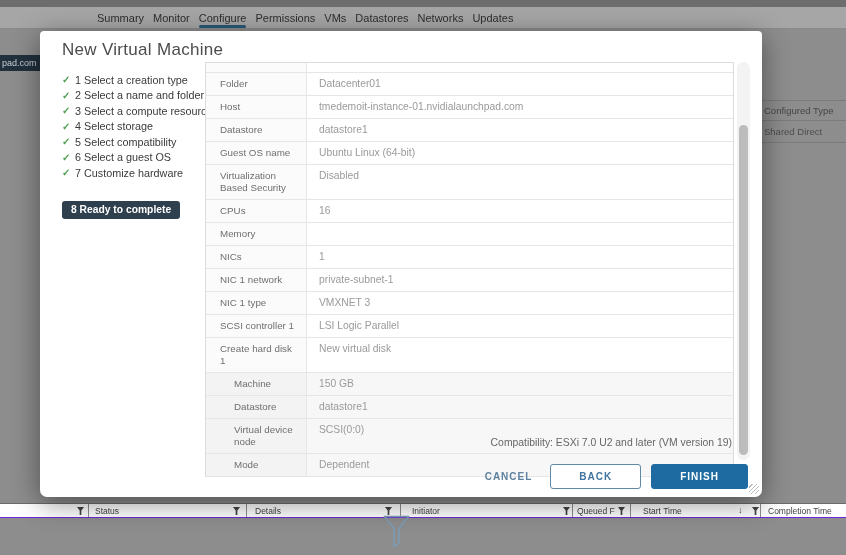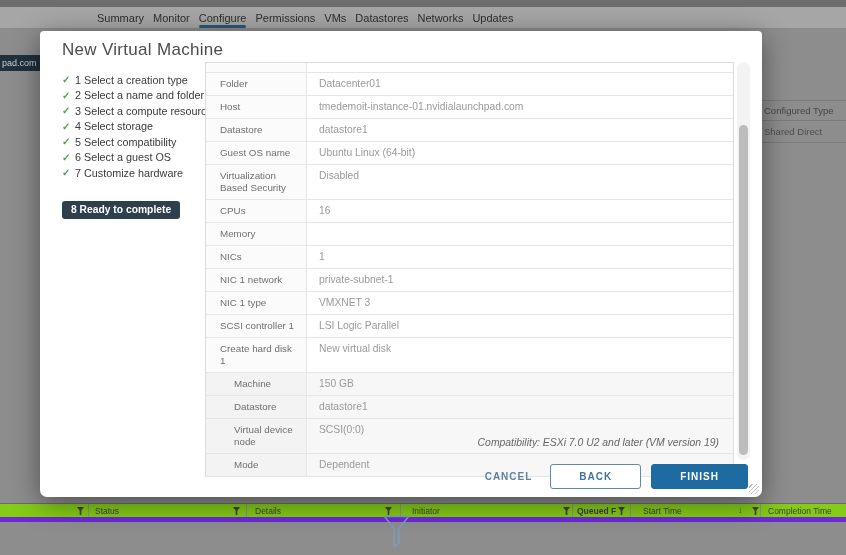--- a/index.html
+++ b/index.html
@@ -14,22 +14,22 @@
   .tab{font-size:11px;color:#2e2e2e;position:relative;height:22px;line-height:22px;white-space:nowrap;cursor:default;}
   .tab.active::after{content:"";position:absolute;left:0;right:0;bottom:1px;height:3px;
           background:var(--tab-underline,#2a5a78);border-radius:2px;}
 
   .bg-host{position:absolute;left:0;top:55px;width:41px;height:16px;background:#20303d;color:#c9ced3;
           font-size:9px;line-height:16px;padding-left:2px;box-sizing:border-box;white-space:nowrap;overflow:hidden;}
 
   .bg-right-text{position:absolute;font-size:9.5px;color:#474747;white-space:nowrap;}
   .bg-line{position:absolute;height:1px;background:#7b7b7b;}
 
-  .tasks-band{position:absolute;left:0;top:503px;width:100%;height:13px;background:#84cc16;
-          border-top:1px solid #6b6b6b;border-bottom:5px solid #6d28d9;}
+  .tasks-band{position:absolute;left:0;top:503px;width:100%;height:13px;background:#ffffff;
+          border-top:1px solid #6b6b6b;border-bottom:1px solid #6d28d9;}
   .tcol{position:absolute;top:2px;font-size:8.5px;color:#3d3d3d;white-space:nowrap;}
   .tfunnel{position:absolute;top:3px;width:7px;height:8px;background:#434343;
           clip-path:polygon(0 0,100% 0,62% 45%,62% 100%,38% 100%,38% 45%);}
   .tdiv{position:absolute;top:0;width:1px;height:13px;background:#8f8f8f;}
   .tsort{position:absolute;top:1px;font-size:9px;color:#3d3d3d;}
   .watermark{position:absolute;left:383px;top:514px;}
 
   
   .modal{position:absolute;left:40px;top:31px;width:722px;height:466px;background:#fff;
          border-radius:4px 4px 7px 7px;box-shadow:0 6px 28px rgba(0,0,0,.45);}
@@ -46,21 +46,21 @@
   .cell-l{width:101px;min-width:101px;background:#fbfbfb;padding:5px 6px 5px 14px;font-size:9.8px;color:#6f6f6f;
           border-right:1px solid #e6e6e6;box-sizing:border-box;line-height:12px;}
   .cell-v{flex:1;padding:5px 6px 4px 12px;font-size:10.3px;color:#9a9a9a;line-height:12px;white-space:nowrap;overflow:hidden;}
   .srow.sub .cell-l{padding-left:28px;background:#f3f3f3;}
   .srow.sub .cell-v{background:#f7f7f7;}
   .sliver .cell-l,.sliver .cell-v{padding:0;height:9px;}
 
   .sb-track{position:absolute;left:697px;top:31px;width:13px;height:398px;background:#f3f3f3;border-radius:7px;}
   .sb-thumb{position:absolute;left:699px;top:94px;width:9px;height:330px;background:#bcbcbc;border-radius:5px;cursor:pointer;}
 
-  .compat{position:absolute;left:157px;top:406px;width:522px;text-align:right;font-size:10.4px;color:#666;font-style:italic;}
+  .compat{position:absolute;left:170px;top:406px;width:522px;text-align:right;font-size:10.4px;color:#666;}
 
   .footer{position:absolute;right:14px;top:433px;display:flex;align-items:center;gap:10px;}
   .btn-link{font-size:10px;font-weight:bold;letter-spacing:1px;color:#5c82a0;padding:0 8px;cursor:pointer;}
   .btn{font-size:10px;font-weight:bold;letter-spacing:1px;border-radius:3px;padding:6px 28px;cursor:pointer;}
   .btn.back{border:1px solid #6089a8;color:#41759f;background:#fff;}
   .btn.finish{background:var(--accent-blue,#1d6ba0);color:#fff;border:1px solid var(--accent-blue,#1d6ba0);}
   .rhandle{position:absolute;right:3px;bottom:3px;width:10px;height:10px;
            background:repeating-linear-gradient(135deg,transparent 0 2px,#bdbdbd 2px 3px);}
 </style>
 </head>
@@ -97,21 +97,21 @@
       <span class="tfunnel" style="left: 752px;"></span>
       <span class="tdiv" style="left: 88px;"></span>
       <span class="tdiv" style="left: 246px;"></span>
       <span class="tdiv" style="left: 400px;"></span>
       <span class="tdiv" style="left: 572px;"></span>
       <span class="tdiv" style="left: 630px;"></span>
       <span class="tdiv" style="left: 760px;"></span>
       <span class="tcol" style="left: 95px;">Status</span>
       <span class="tcol" style="left: 255px;">Details</span>
       <span class="tcol" style="left: 412px;">Initiator</span>
-      <span class="tcol" style="left: 577px; font-weight: bold;">Queued F</span>
+      <span class="tcol" style="left: 577px;">Queued F</span>
       <span class="tcol" style="left: 643px;">Start Time</span>
       <span class="tcol" style="left: 768px;">Completion Time</span>
       <span class="tsort" style="left: 738px;">↓</span>
     </div>
 
   <svg class="watermark" width="27" height="36" viewBox="0 0 27 36">
     <path d="M1.5 2.5 H25.5 L16 14.5 V29 L11 32.5 V14.5 Z" fill="none" stroke="#7e9cb4" stroke-width="1.6" stroke-linejoin="round"></path>
   </svg>
 
   <div class="modal">

